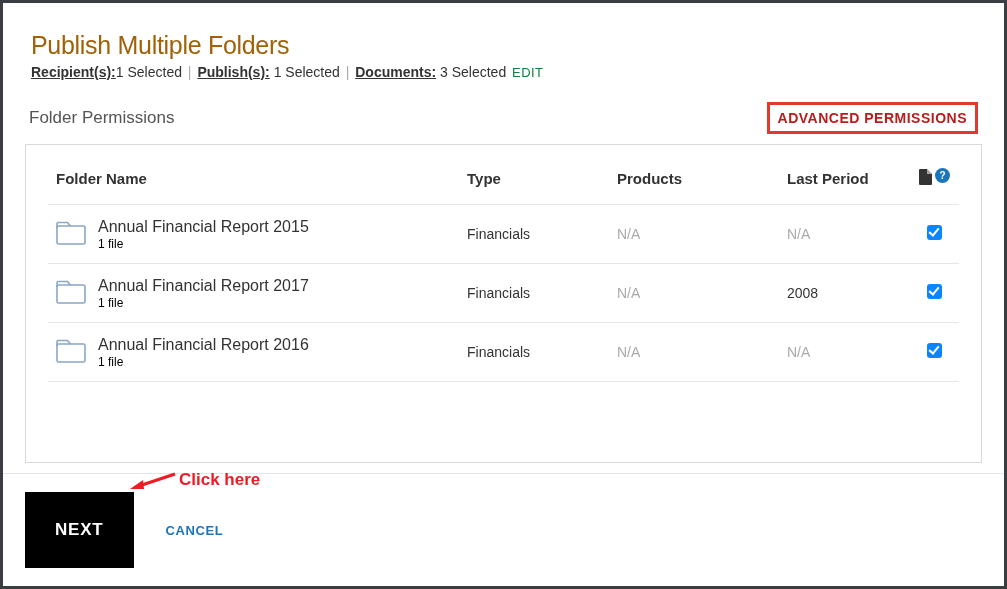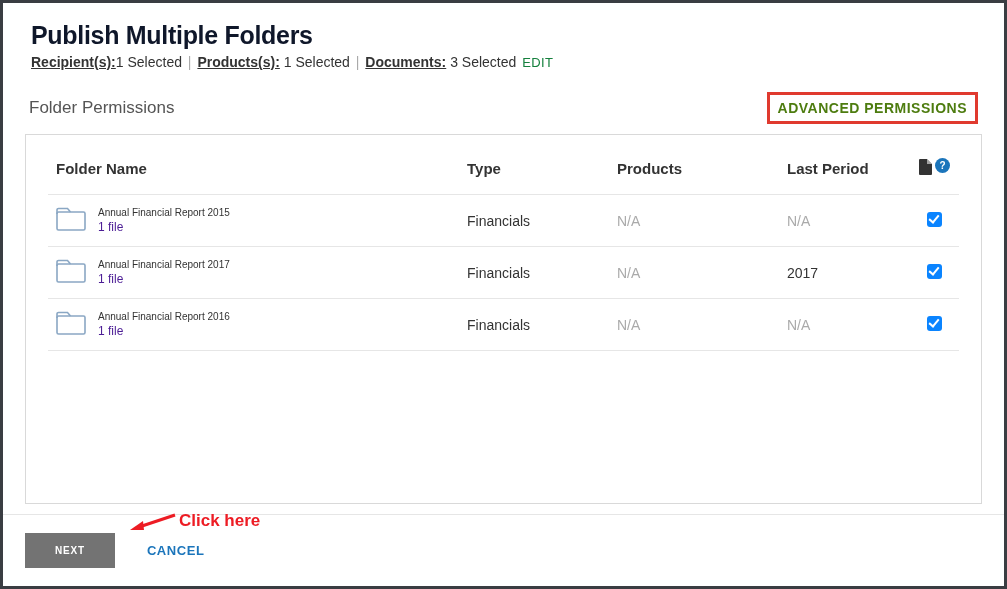--- a/index.html
+++ b/index.html
@@ -14,23 +14,24 @@
       height: 583px;
       position: relative;
       display: flex;
       flex-direction: column;
     }
     .header {
       padding: 18px 28px 10px 28px;
     }
     .title {
       font-size: 25px;
-      font-weight: 700;
-      color: #0f172a;
+      font-weight: 400;
+      color: #a16207;
       letter-spacing: -0.3px;
+      margin-top: 10px;
     }
     .subtitle {
       font-size: 14px;
       color: #333;
       margin-top: 4px;
     }
     .subtitle b { font-weight: 700; text-decoration: underline; }
     .subtitle .sep { color: #aaa; margin: 0 2px; }
     .edit-link {
       color: #15803d;
@@ -54,21 +55,21 @@
     .section-title {
       font-size: 17px;
       color: #555;
       font-weight: 400;
     }
     .adv-perm {
       border: 3px solid #e03a2f;
       padding: 4px 8px;
     }
     .adv-perm-link {
-      color: #4d7c0f;
+      color: #b91c1c;
       font-weight: 700;
       font-size: 14px;
       letter-spacing: 0.5px;
       cursor: pointer;
     }
     .table-box {
       border: 1px solid #d9d9d9;
       flex: 1;
       padding: 18px 22px 8px 22px;
       margin-top: 2px;
@@ -86,36 +87,36 @@
     .tbl td {
       padding: 12px 8px;
       border-bottom: 1px solid #e6e6e6;
       font-size: 14px;
       color: #333;
       vertical-align: middle;
     }
     .tbl td.muted { color: #aaa; }
     .tbl td.chk { text-align: center; }
     .folder-cell { display: flex; align-items: center; gap: 12px; }
-    .folder-name { font-size: 10px; color: #333; line-height: 1.25; }
-    .folder-sub { font-size: 12px; color: #4c1d95; }
+    .folder-name { font-size: 16px; color: #333; line-height: 1.25; }
+    .folder-sub { font-size: 12px; color: #000000; }
     .footer {
       border-top: 1px solid #e6e6e6;
       padding: 18px 22px;
       display: flex;
       align-items: center;
       gap: 32px;
       position: relative;
     }
     .btn-next {
-      background: #737373;
+      background: #000000;
       color: #fff;
       border: none;
-      padding: 12px 30px;
-      font-size: 10px;
+      padding: 28px 30px;
+      font-size: 17px;
       font-weight: 700;
       letter-spacing: 0.8px;
       cursor: pointer;
     }
     .btn-cancel {
       color: #1b75bb;
       font-size: 13px;
       font-weight: 600;
       letter-spacing: 0.6px;
       cursor: pointer;
@@ -160,21 +161,21 @@
 </head>
 <body>
 
 <div class="dialog">
 
   <div class="header">
     <div class="title">Publish Multiple Folders</div>
     <div class="subtitle">
       <b>Recipient(s):</b><span>1 Selected</span>
       <span class="sep">|</span>
-      <b>Products(s):</b> <span>1 Selected</span>
+      <b>Publish(s):</b> <span>1 Selected</span>
       <span class="sep">|</span>
       <b>Documents:</b> <span>3 Selected</span>
       <span class="edit-link">EDIT</span>
     </div>
   </div>
 
   <div class="content">
     <div class="section-row">
       <div class="section-title">Folder Permissions</div>
       <div class="adv-perm">
@@ -230,21 +231,21 @@
                       <path d="M1 7 L1 3 a1.5 1.5 0 0 1 1.5 -1.5 h9 l3 3.5" fill="none" stroke="#8aa7c4" stroke-width="1.6"></path>
                     </svg></span>
                   <div>
                     <div class="folder-name">Annual Financial Report 2017</div>
                     <div class="folder-sub">1 file</div>
                   </div>
                 </div>
               </td>
               <td>Financials</td>
               <td class="muted">N/A</td>
-              <td>2017</td>
+              <td>2008</td>
               <td class="chk"><span class="chkbox"></span></td>
             </tr>
             <tr>
               <td>
                 <div class="folder-cell">
                   <span><svg width="30" height="24" viewBox="0 0 30 24">
                       <rect x="1" y="5" width="28" height="18" rx="1.5" fill="none" stroke="#8aa7c4" stroke-width="1.6"></rect>
                       <path d="M1 7 L1 3 a1.5 1.5 0 0 1 1.5 -1.5 h9 l3 3.5" fill="none" stroke="#8aa7c4" stroke-width="1.6"></path>
                     </svg></span>
                   <div>

